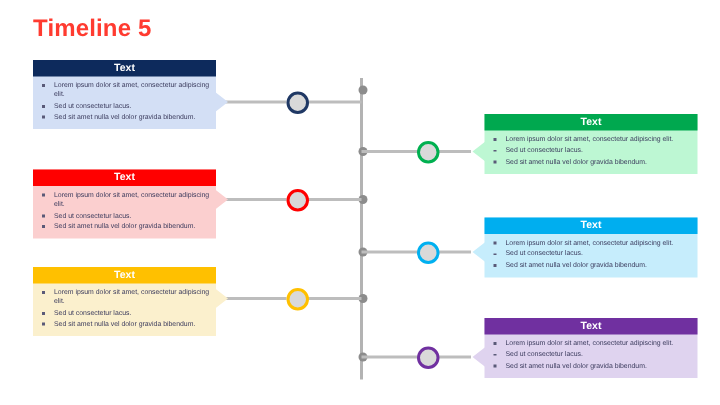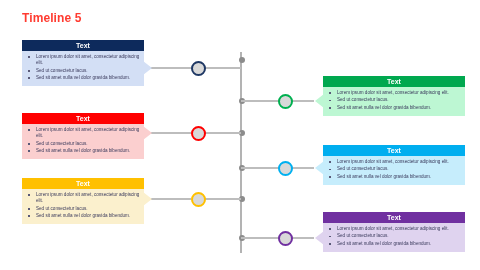--- a/index.html
+++ b/index.html
@@ -21,21 +21,21 @@
     left: 0; top: 0;
     width: 480px;
     height: 270px;
   }
 
   
   #page-title {
     position: absolute;
     left: 22px;
     top: 11px;
-    font-size: 12px;
+    font-size: 16px;
     font-weight: bold;
     color: #FF3B30;
     letter-spacing: 0.1px;
     white-space: nowrap;
   }
 
   
   #axis-line {
     position: absolute;
     left: 240px;

